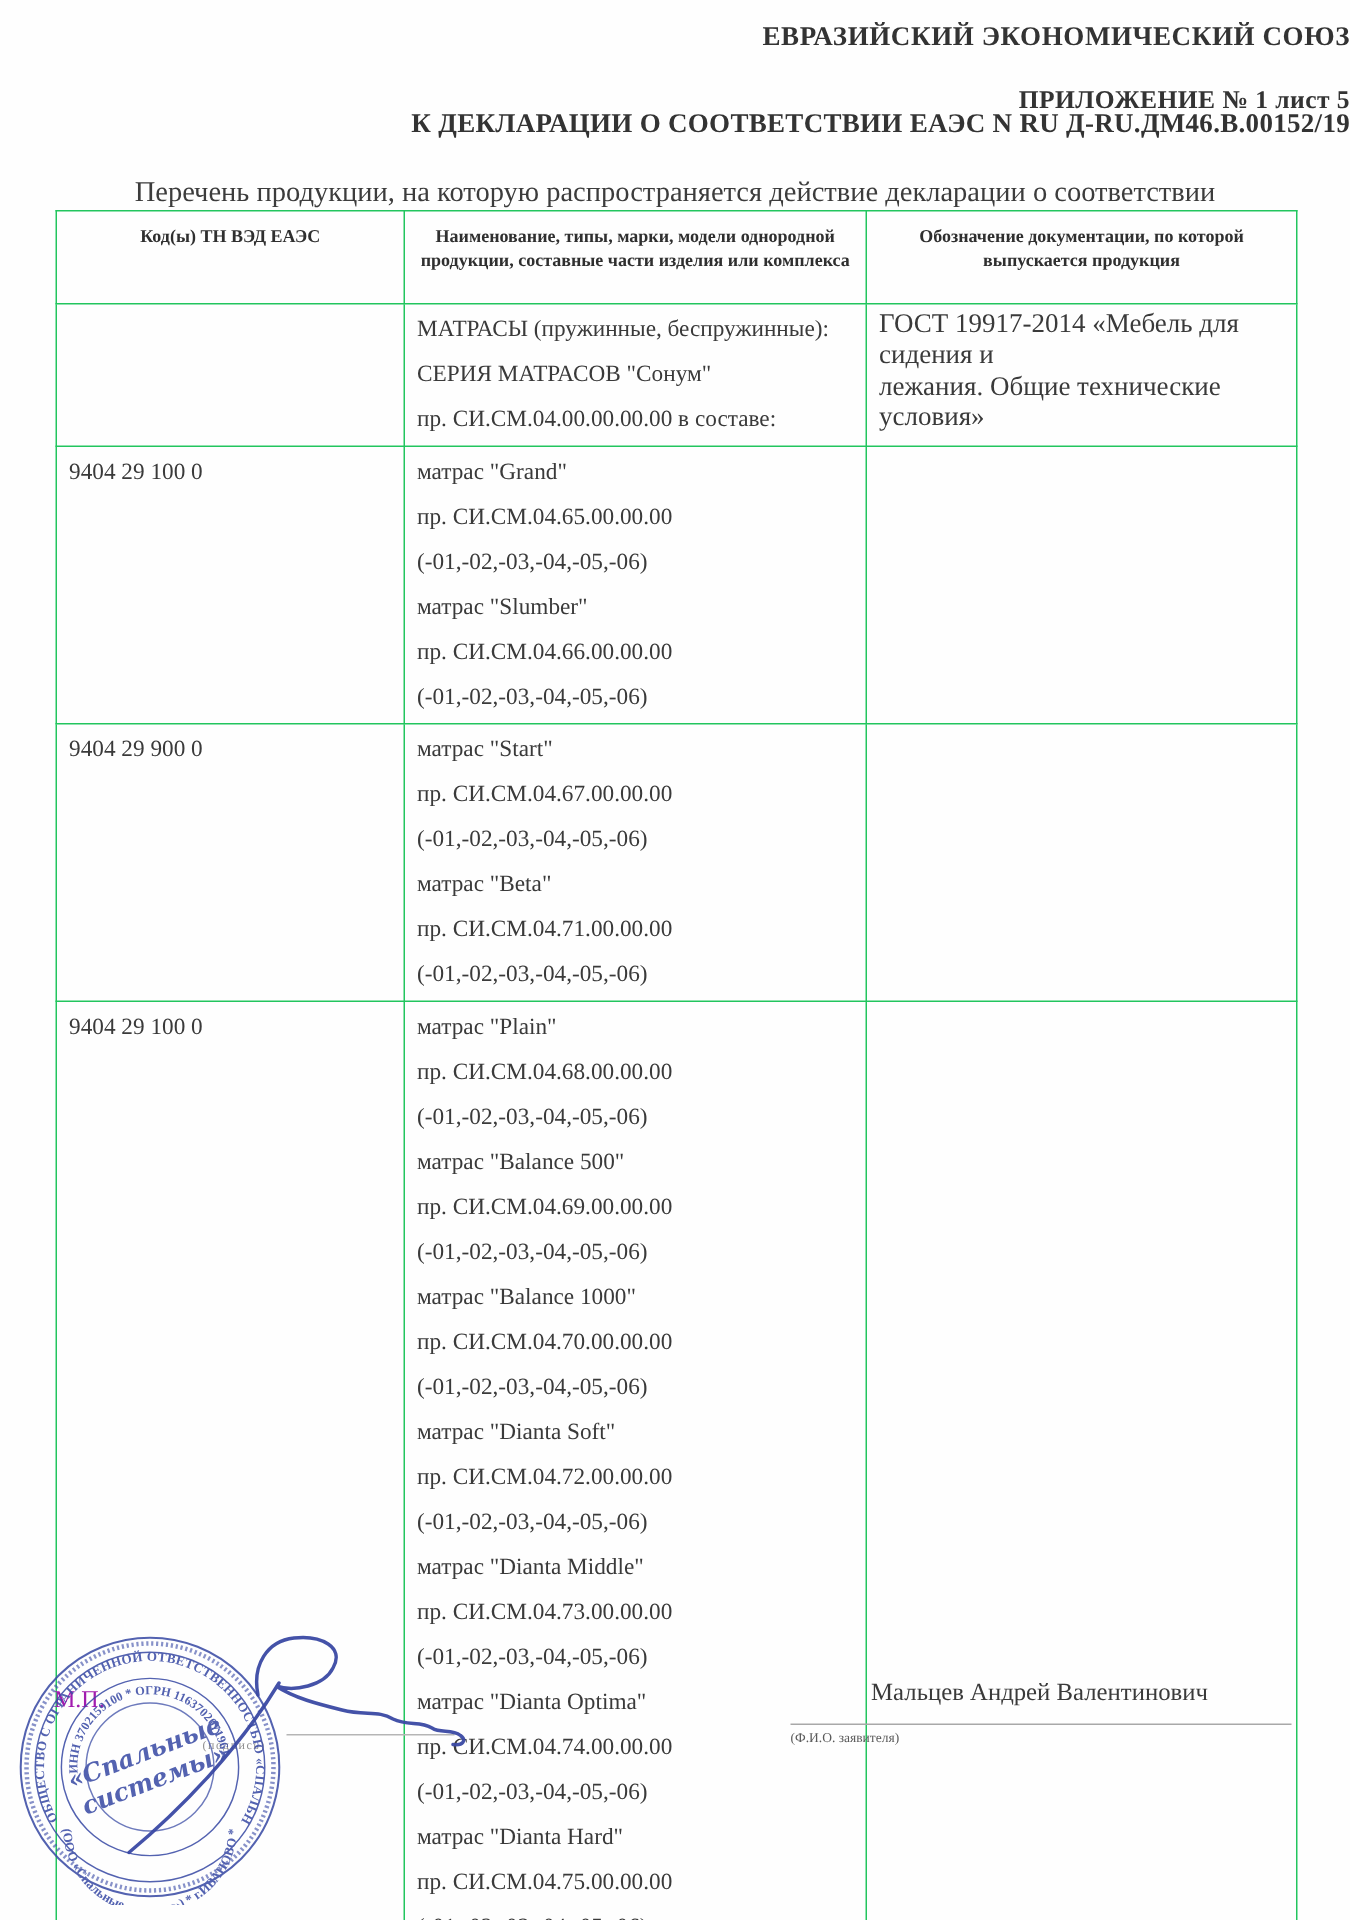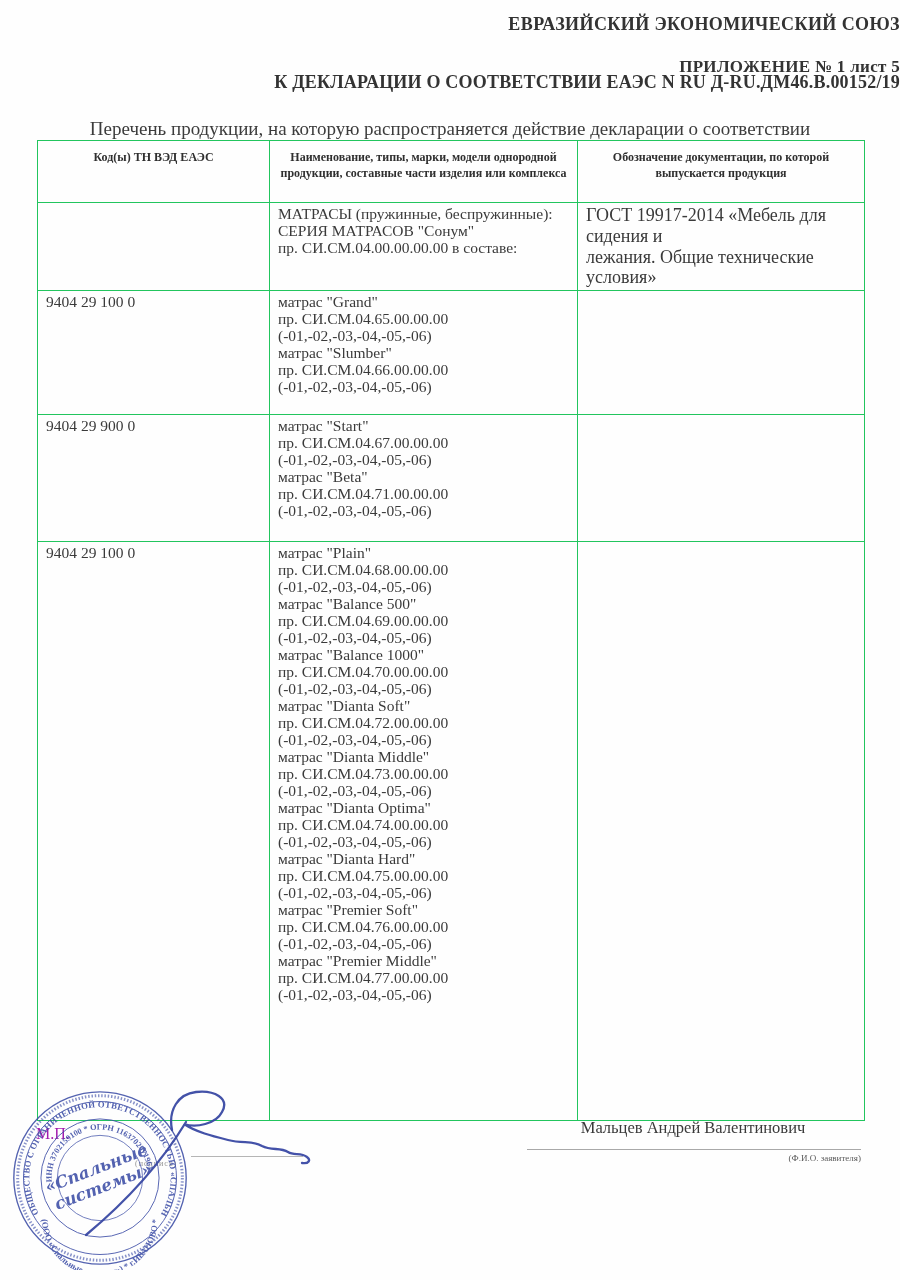--- a/index.html
+++ b/index.html
@@ -22,37 +22,37 @@
   table.products { position:absolute; left:37px; top:140px; width:827px;
                    border-collapse:collapse; table-layout:fixed; }
   table.products td { border:1px solid #22c55e; vertical-align:top; overflow:hidden; }
   tr.hrow { height:62px; }
   tr.row0 { height:63px; }
   tr.row1 { height:124px; }
   tr.row2 { height:127px; }
   tr.row3 { height:579px; }
   .hcell { font-size:12px; font-weight:bold; text-align:center; line-height:16px;
            padding:8px 10px 0 10px; color:#2f2f2f; }
-  .bcell { font-size:15.5px; line-height:17px; padding:2px 6px 2px 8px;
+  .bcell { font-size:15.5px; line-height:30px; padding:2px 6px 2px 8px;
            white-space:pre-line; color:#3a3a3a; }
   .ccell { font-size:18px; line-height:20.8px; padding:2px 4px 2px 8px;
            white-space:pre-line; color:#3a3a3a; }
 
   
   .mp { position:absolute; left:36px; top:1125px; font-size:16px; color:#a21caf; }
   .sig-line { position:absolute; left:191px; top:1156px; width:112px; height:1px;
               background:#b5b5b5; }
   .sig-caption { position:absolute; left:135px; top:1159px; font-size:8px;
                  color:#8f8f8f; letter-spacing:1px; }
   .applicant-name { position:absolute; left:520px; top:1118px; width:346px;
                     text-align:center; font-size:16.5px; color:#3a3a3a; }
   .fio-line { position:absolute; left:527px; top:1149px; width:334px; height:0;
               border-top:1px solid #a8a8a8; }
   .fio-caption { position:absolute; left:527px; top:1153px; width:334px;
-                 text-align:right; font-size:9px; color:#5a5a5a; }
+                 text-align:left; font-size:9px; color:#5a5a5a; }
 
   .stamp-svg { position:absolute; left:8px; top:1086px; opacity:0.88; }
   .signature-svg { position:absolute; left:0px; top:1070px; }
 </style>
 </head>
 <body>
 
 <div class="page">
 
   <div class="title-line t1">ЕВРАЗИЙСКИЙ ЭКОНОМИЧЕСКИЙ СОЮЗ</div>

